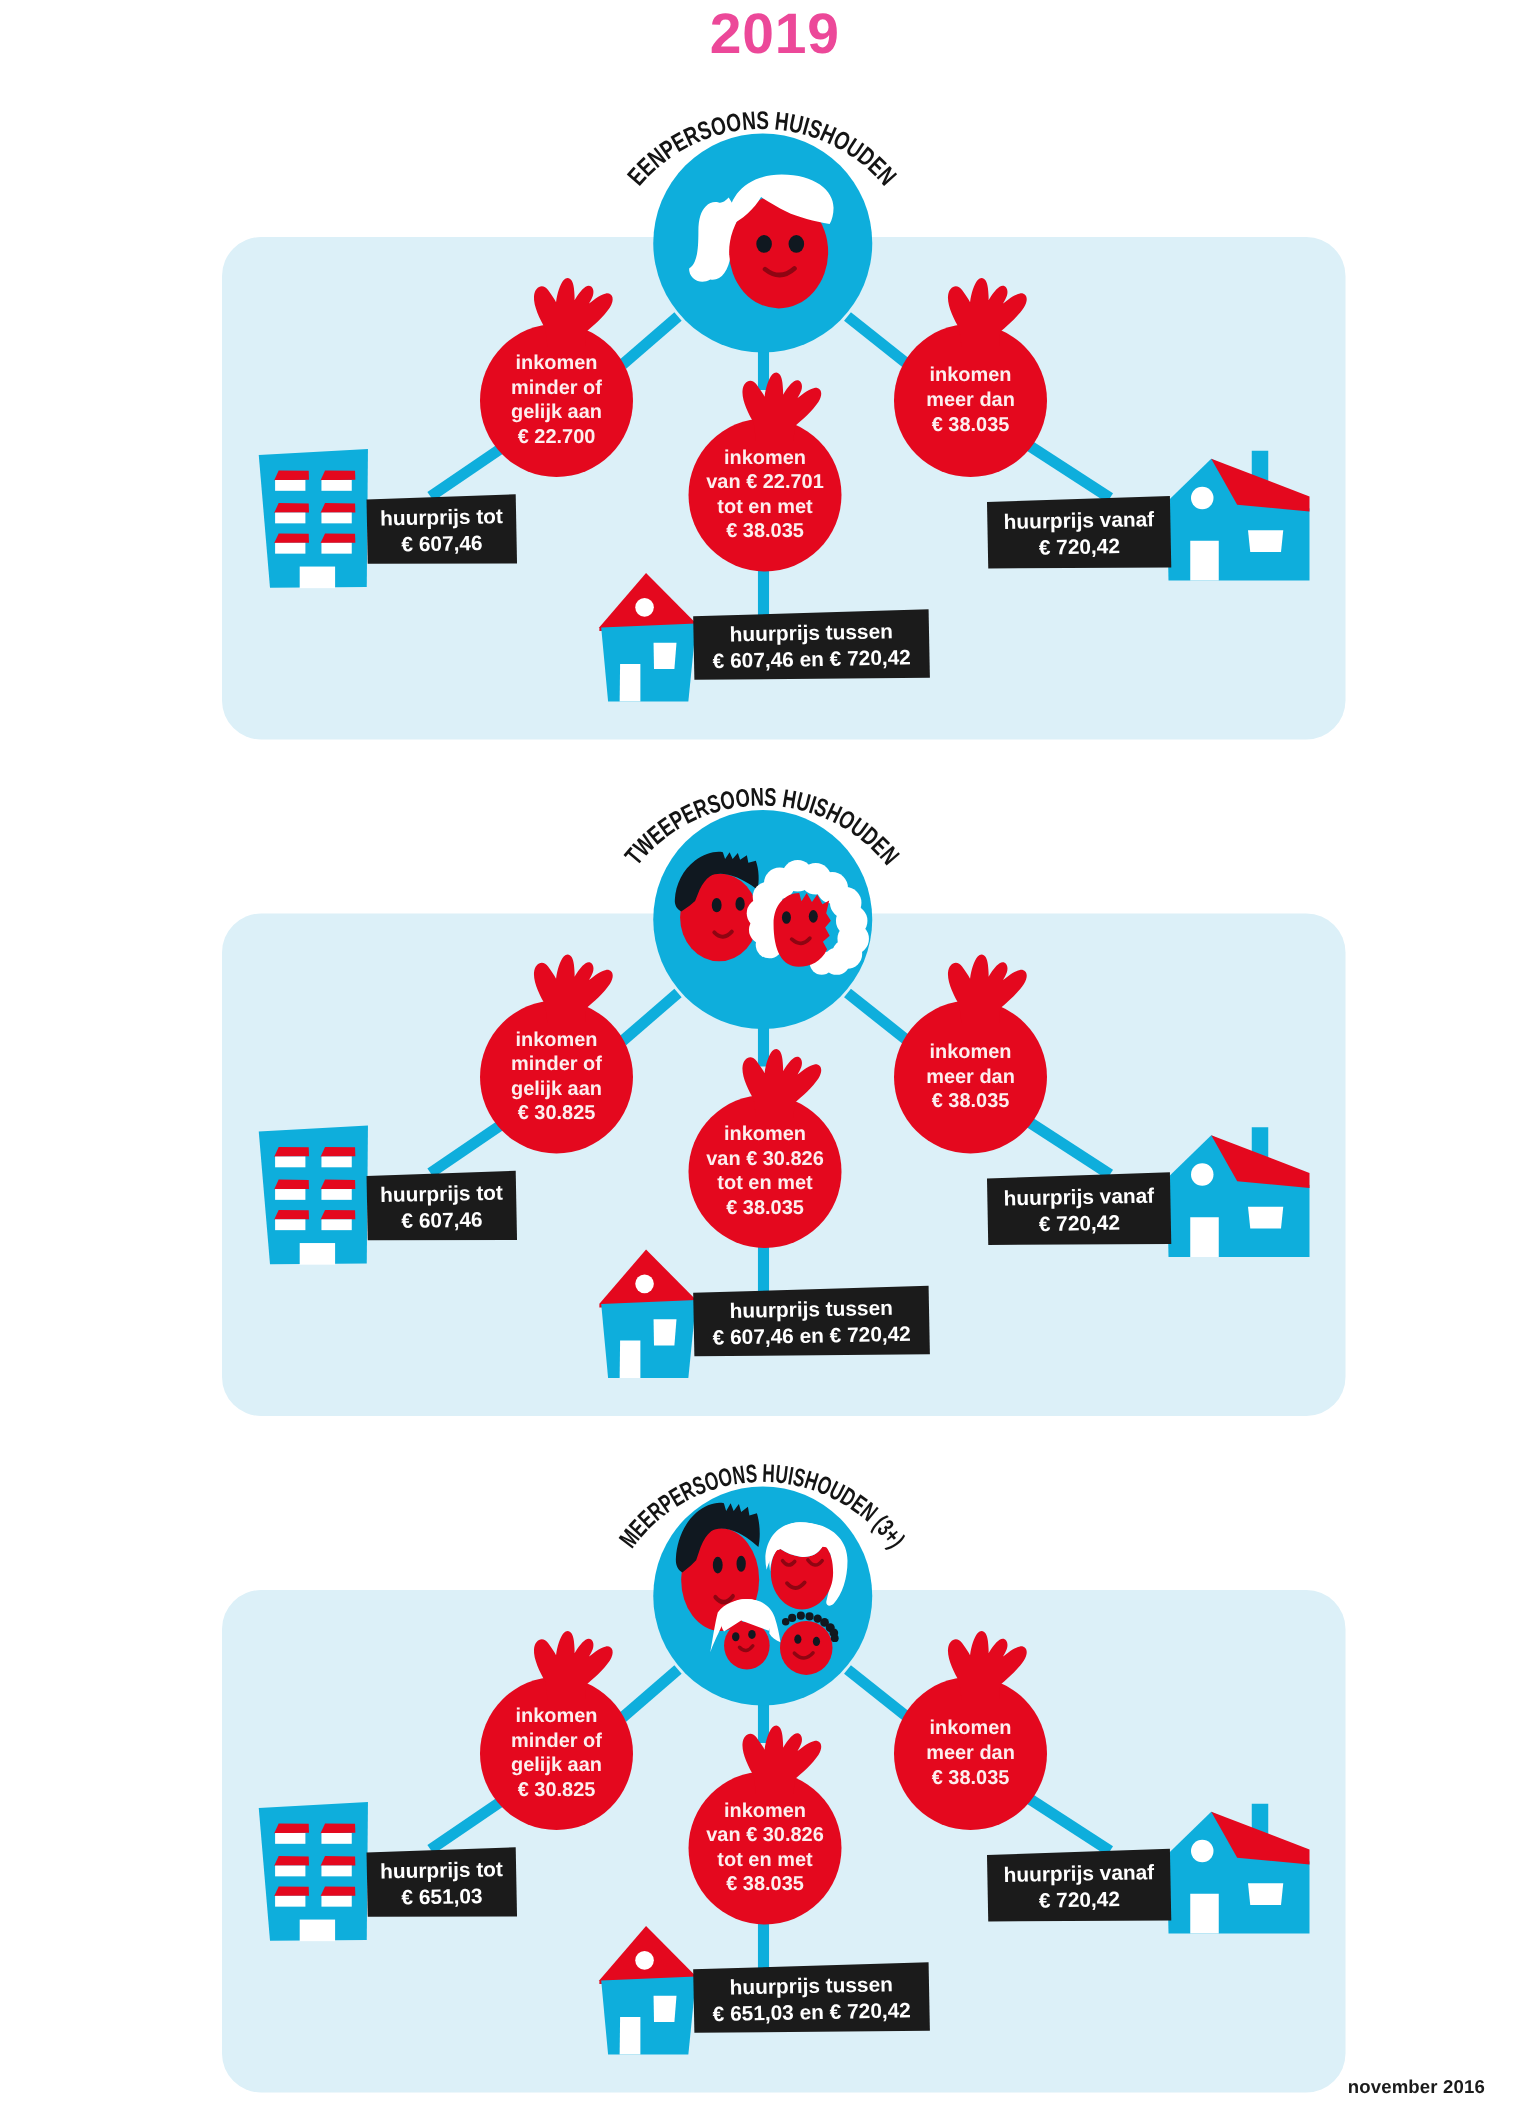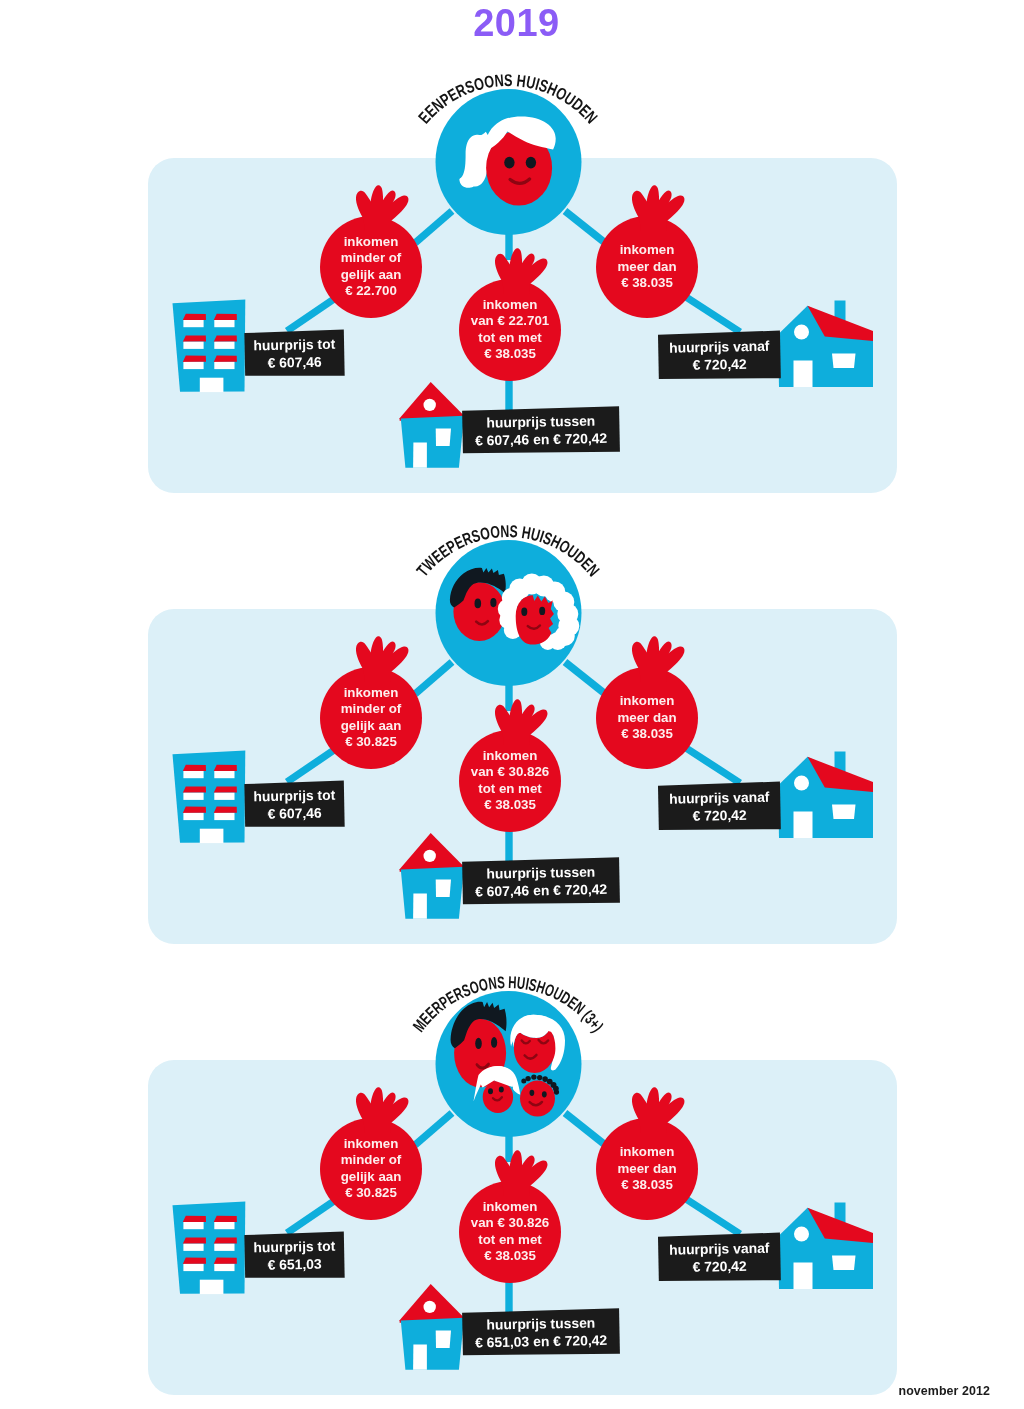--- a/index.html
+++ b/index.html
@@ -1,39 +1,39 @@
 <!DOCTYPE html>
 <html><head>
 <meta charset="utf-8">
 <title>2019</title>
 <style>
   html,body{margin:0;padding:0;}
   body{width:1024px;height:1409px;background:#ffffff;font-family:"Liberation Sans",sans-serif;overflow:hidden;position:relative;}
   .page{position:absolute;inset:0;}
-  .title{position:absolute;left:0;right:0;top:2px;text-align:center;font-size:38px;font-weight:bold;color:#8b5cf6;letter-spacing:0.5px;padding-left:9px;}
+  .title{position:absolute;left:0;right:0;top:2px;text-align:center;font-size:38px;font-weight:bold;color:#ec4899;letter-spacing:0.5px;padding-left:9px;}
   .panel{position:absolute;left:148px;width:749px;height:335px;background:#dcf0f8;border-radius:26px;}
   .p1{top:158px;}
   .p2{top:609px;}
   .p3{top:1060px;}
   .footer{position:absolute;right:34px;bottom:11px;font-size:12.4px;font-weight:bold;color:#1b1b1b;letter-spacing:0.1px;}
   .sect{position:absolute;left:0;width:1024px;height:430px;}
   .s1{top:70px;}
   .s2{top:521px;}
   .s3{top:972px;}
   svg{display:block;overflow:visible;}
 </style>
 </head>
 <body>
 
 <div class="page">
   <div class="title">2019</div>
   <div class="panel p1"></div>
   <div class="panel p2"></div>
   <div class="panel p3"></div>
-  <div class="footer">november 2012</div>
+  <div class="footer">november 2016</div>
   <div class="sect s1">
       <svg width="1024" height="430" viewBox="0 0 1024 430">
         <g>
           <line x1="452" y1="141" x2="415" y2="173" stroke="#0eaedc" stroke-width="7.4"></line>
           <line x1="509" y1="140" x2="509" y2="190" stroke="#0eaedc" stroke-width="7.4"></line>
           <line x1="565" y1="141" x2="604" y2="172" stroke="#0eaedc" stroke-width="7.4"></line>
           <line x1="334" y1="229" x2="287" y2="261" stroke="#0eaedc" stroke-width="7.4"></line>
           <line x1="509" y1="309" x2="509" y2="340" stroke="#0eaedc" stroke-width="7.4"></line>
           <line x1="686" y1="227" x2="740" y2="262" stroke="#0eaedc" stroke-width="7.4"></line>
         </g>

